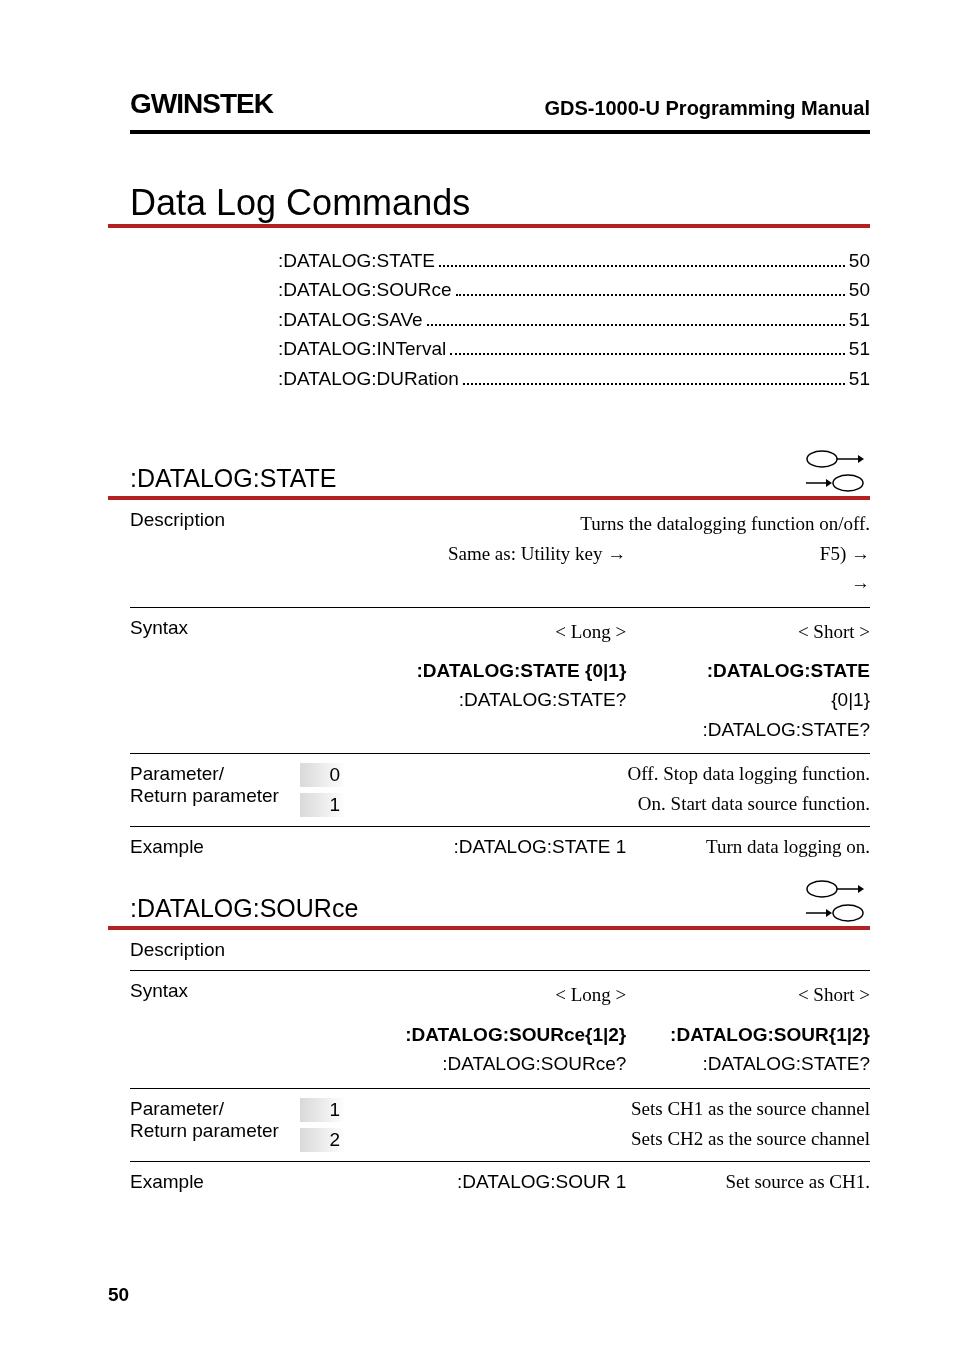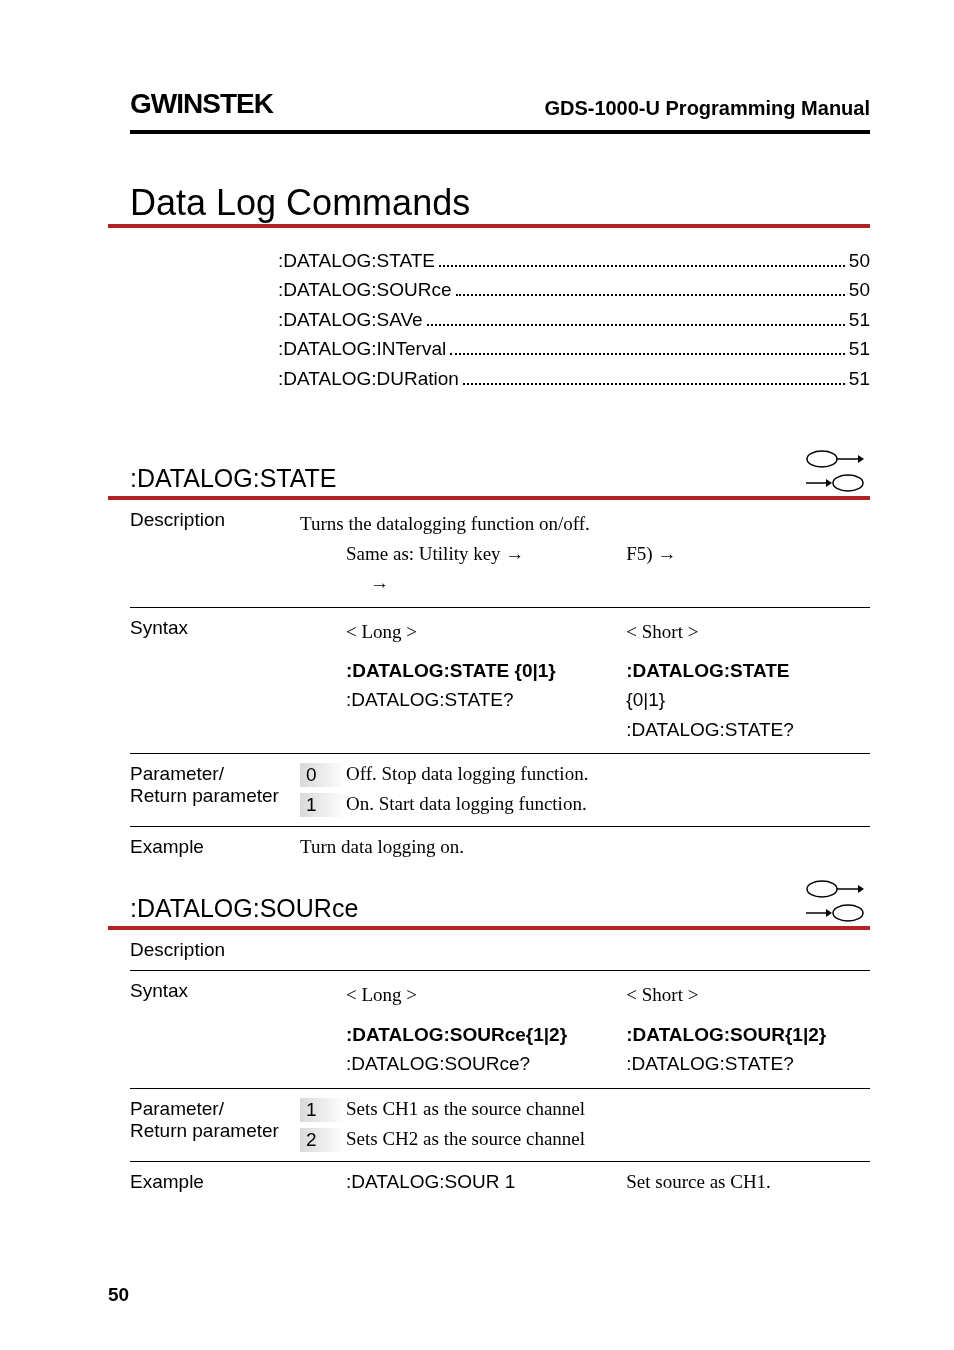--- a/index.html
+++ b/index.html
@@ -92,20 +92,21 @@
   .row.no-border { border-bottom: none; }
   .label-col {
     width: 170px;
     flex-shrink: 0;
     font-family: Arial, sans-serif;
     font-size: 19px;
   }
   .content-col {
     flex: 1;
     font-family: Georgia, serif;
+    text-align: right;
   }
   .two-col {
     display: flex;
   }
   .left-half { flex: 1.15; margin-left: 46px; }
   .right-half { flex: 1; }
   .mono { font-family: Arial, sans-serif; }
   .serif { font-family: Georgia, 'Times New Roman', serif; }
   .param-table {
     display: flex;
@@ -227,28 +228,29 @@
       <div>Parameter/</div>
       <div>Return parameter</div>
     </div>
     <div class="content-col param-stack">
       <div class="param-table">
         <div class="param-num">0</div>
         <div class="param-desc">Off. Stop data logging function.</div>
       </div>
       <div class="param-table">
         <div class="param-num">1</div>
-        <div class="param-desc">On. Start data logging function.</div>
+        <div class="param-desc">On. Start data source function.</div>
       </div>
     </div>
   </div>
 
   <div class="row no-border">
     <div class="label-col">Example</div>
     <div class="content-col two-col">
+      <div class="left-half mono">:DATALOG:STATE 1</div>
       <div class="right-half serif">Turn data logging on.</div>
     </div>
   </div>
 </div>
 
 <div class="cmd-block">
   <div class="cmd-header-row">
     <div class="cmd-name">:DATALOG:SOURce</div>
     <div class="icons-col">
       <div class="icon-row">

